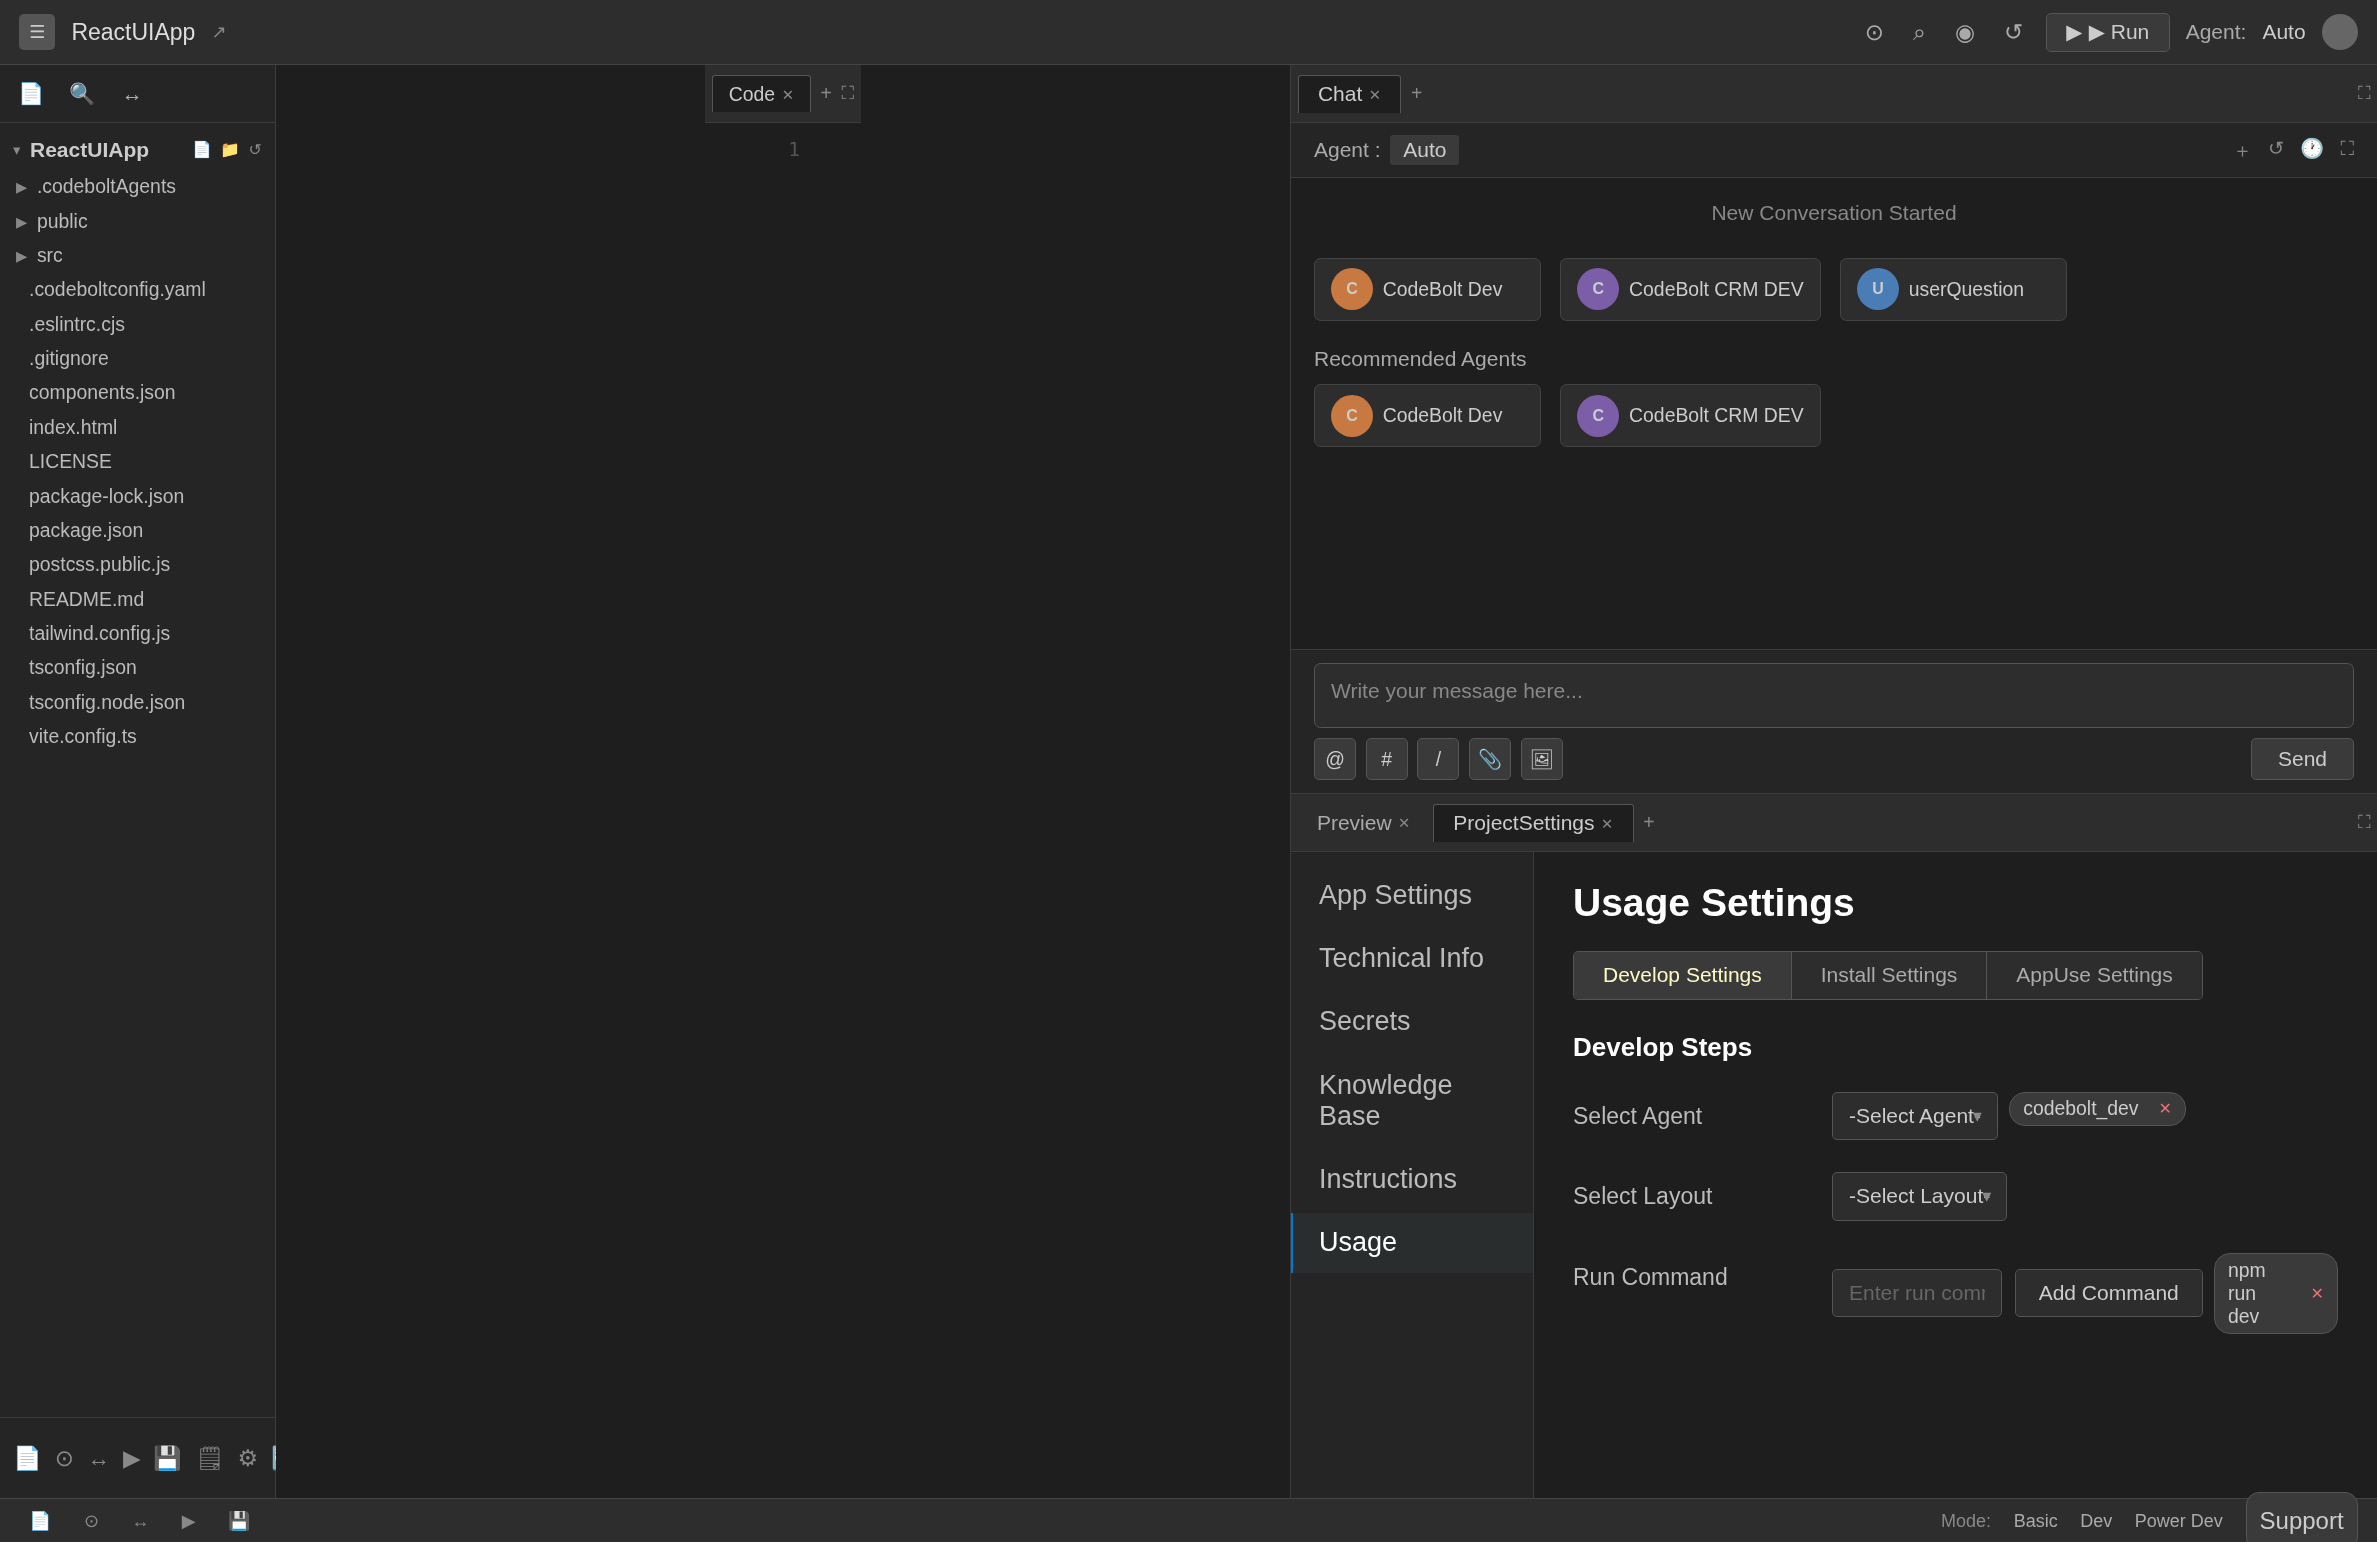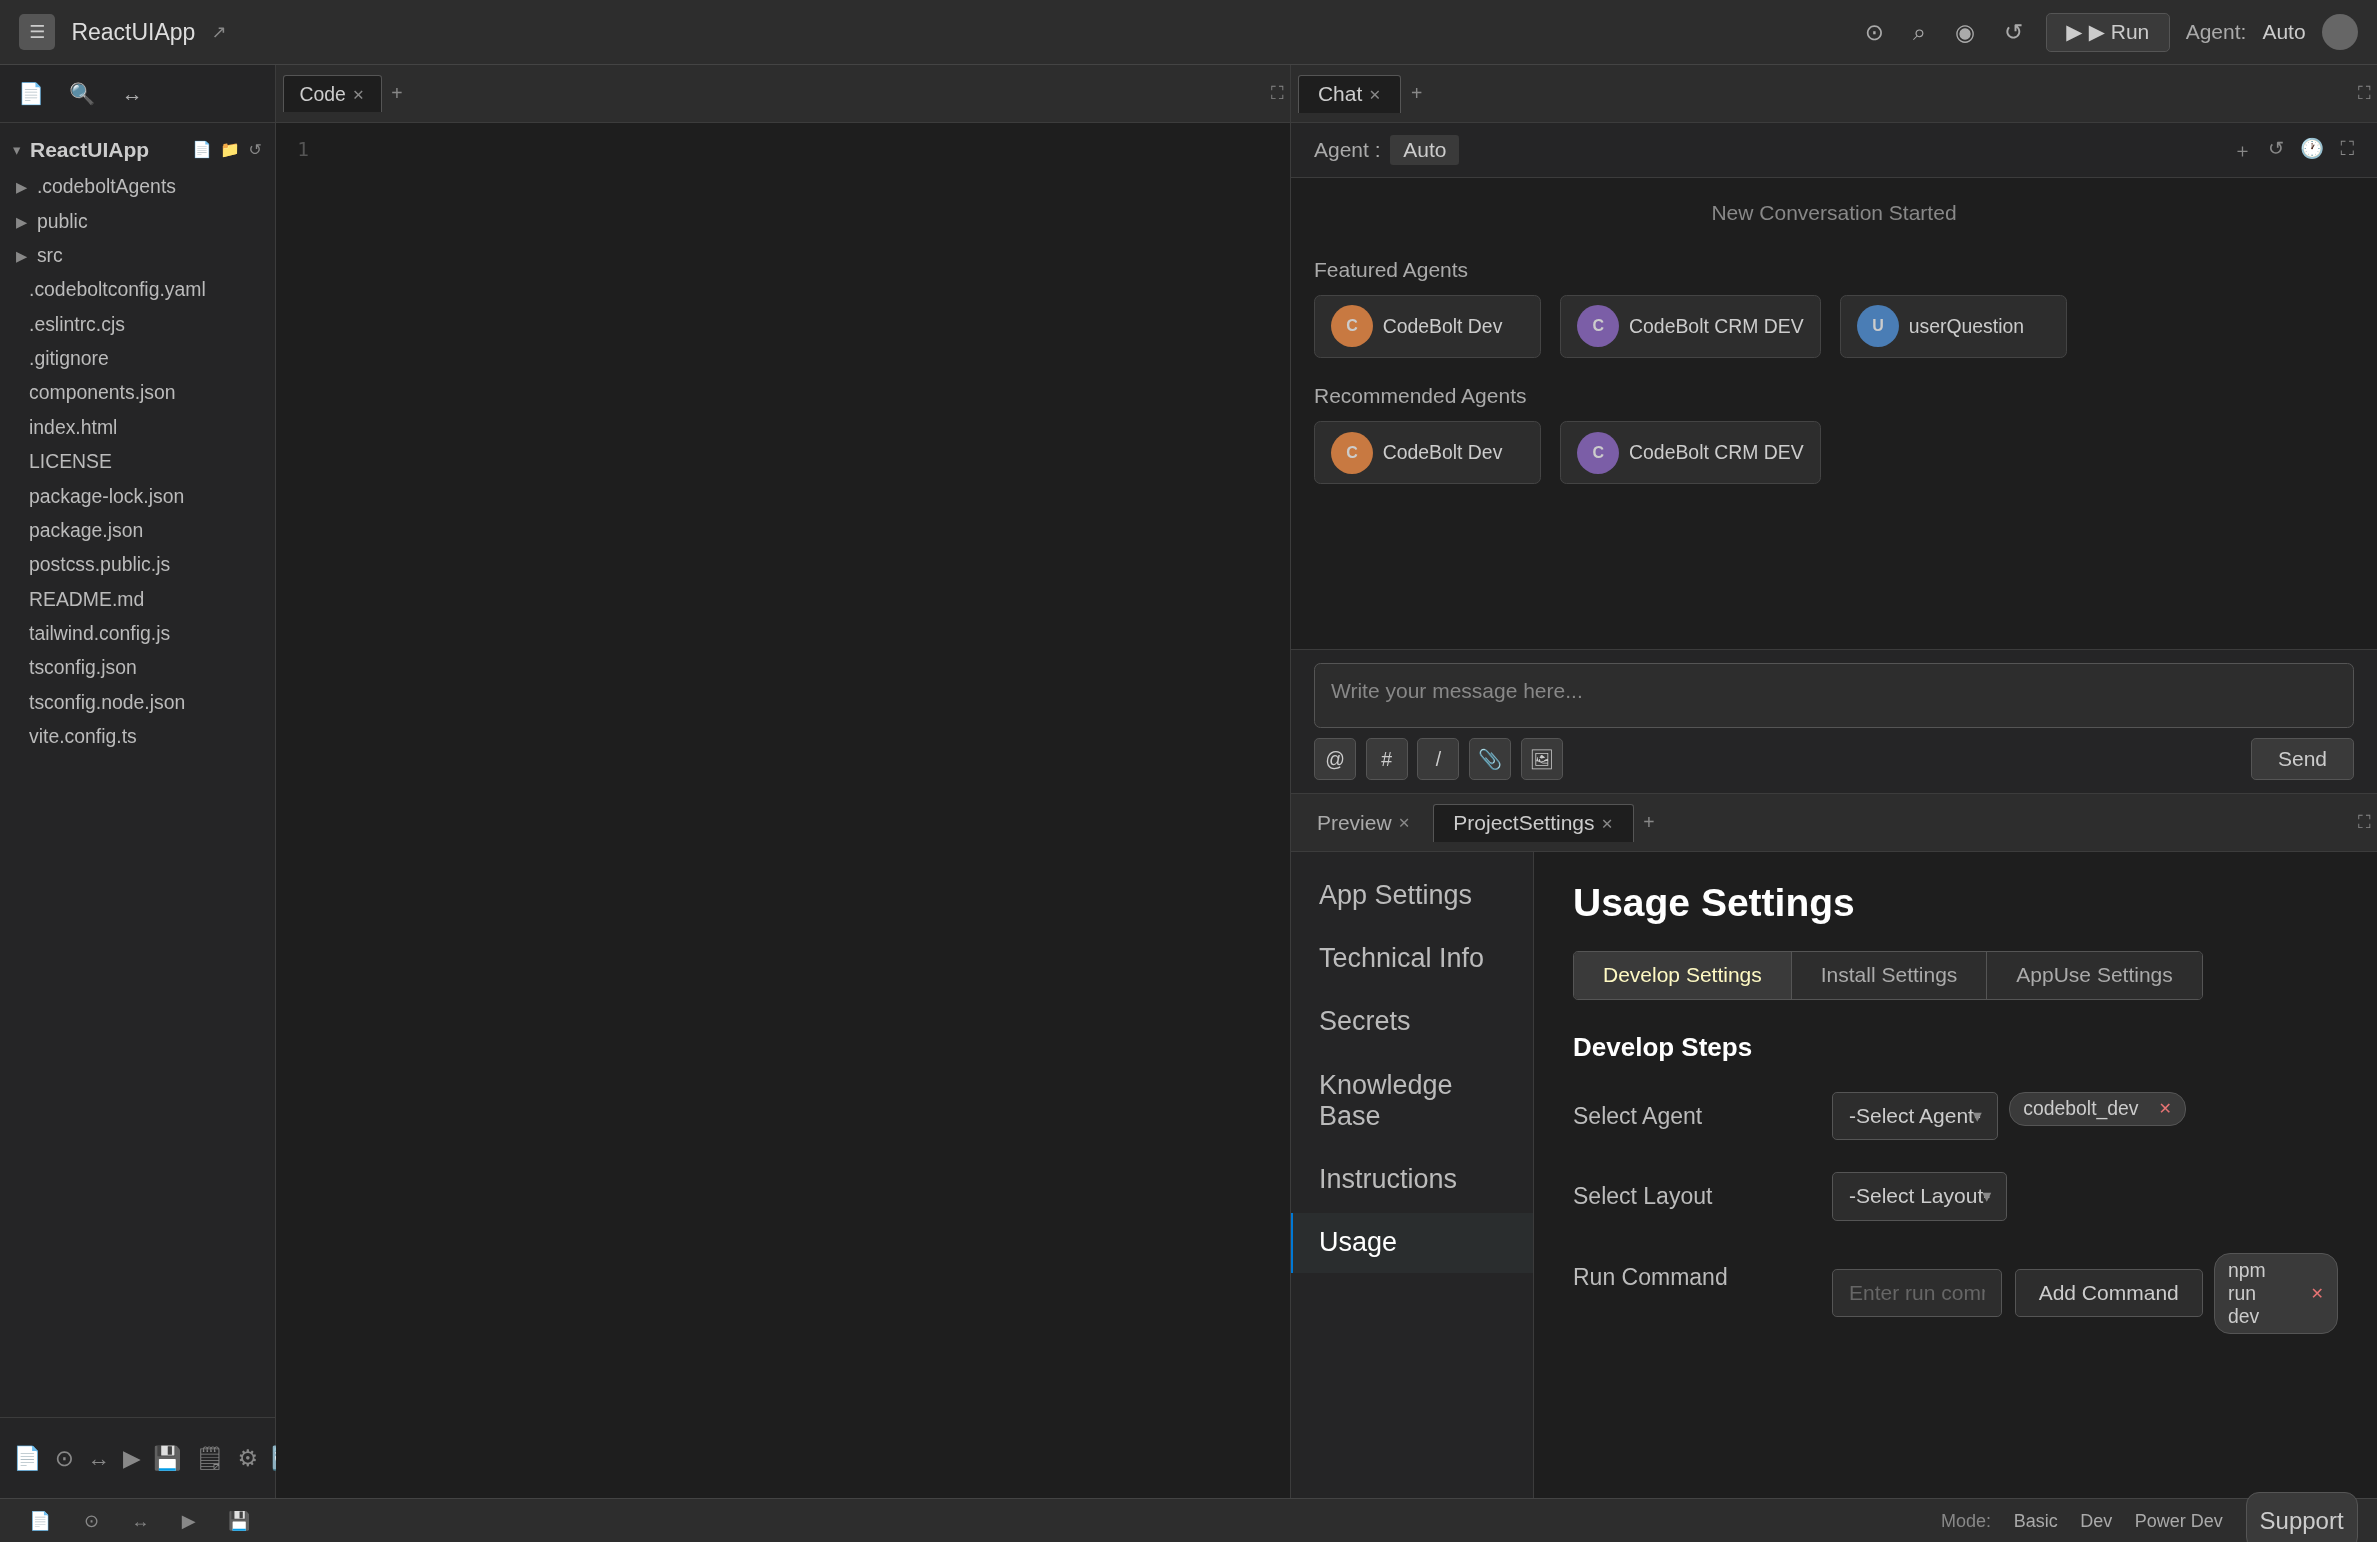--- a/index.html
+++ b/index.html
@@ -122,20 +122,21 @@
       color: #888; font-size: 23px; cursor: pointer; padding: 6.5px;
     }
 
     
     .editor-area {
       flex: 1;
       display: flex;
       flex-direction: column;
       background: #1e1e1e;
       border-right: 0.8px solid #3c3c3c;
+      align-items: center;
     }
     .editor-tabs {
       height: 58px;
       display: flex;
       align-items: center;
       background: #2d2d2d;
       border-bottom: 0.8px solid #3c3c3c;
       padding: 0 6.5px;
       gap: 3.2px;
     }
@@ -685,21 +686,20 @@
         <div class="chat-agent-actions">
           <span class="chat-agent-action">＋</span>
           <span class="chat-agent-action">↺</span>
           <span class="chat-agent-action">🕐</span>
           <span class="chat-agent-action">⛶</span>
         </div>
       </div>
       <div class="chat-body">
         <div class="new-conversation-label">New Conversation Started</div>
         <div class="agents-section">
-          <div class="agents-section-title">Featured Agents</div>
           <div class="agents-row">
             <div class="agent-card">
               <div class="agent-avatar orange">C</div>
               <span class="agent-name">CodeBolt Dev</span>
             </div>
             <div class="agent-card">
               <div class="agent-avatar purple">C</div>
               <span class="agent-name">CodeBolt CRM DEV</span>
             </div>
             <div class="agent-card">

